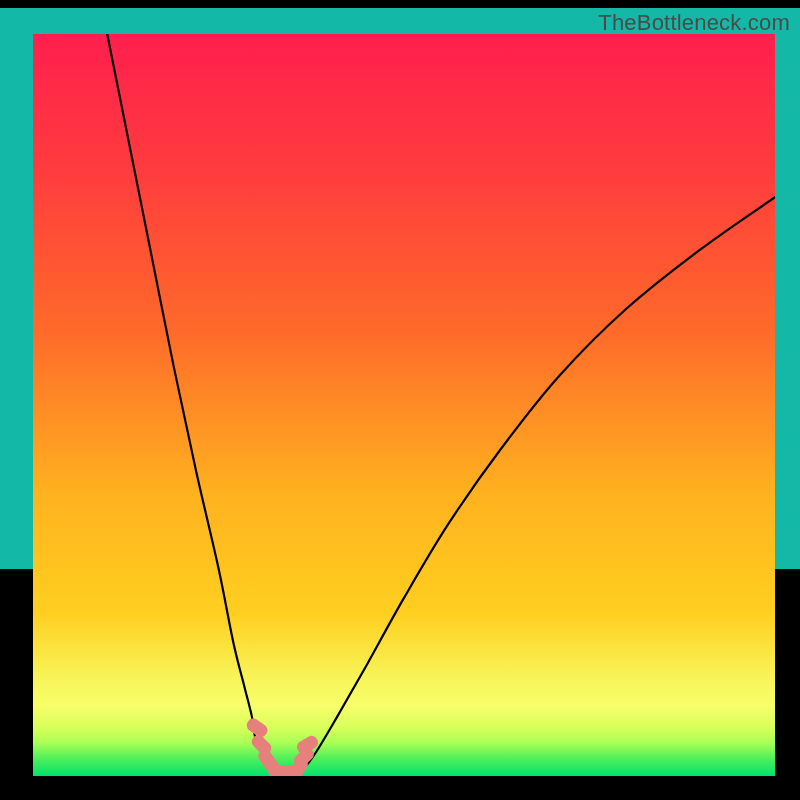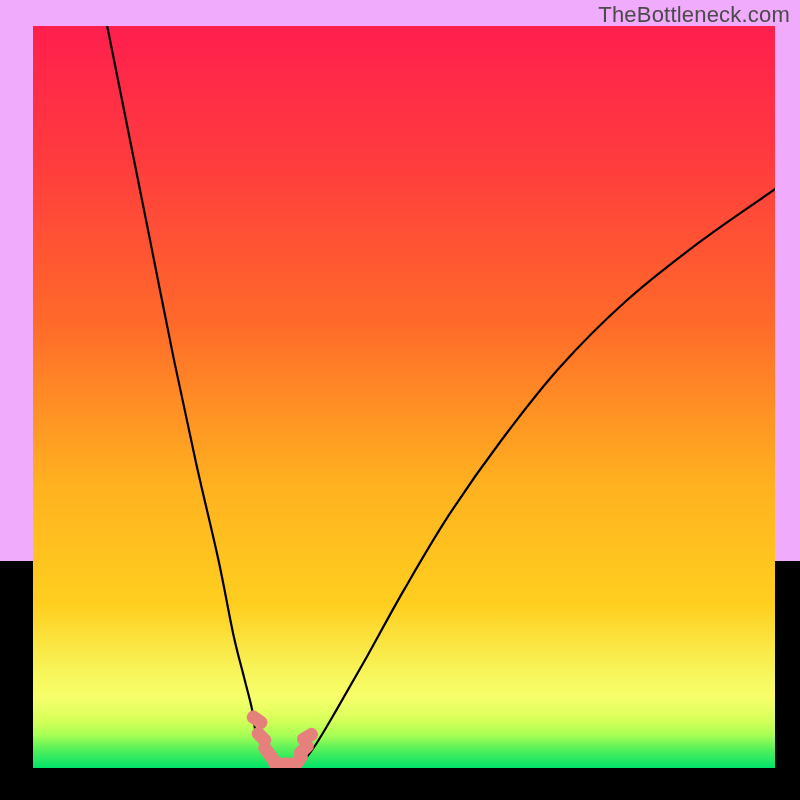--- a/index.html
+++ b/index.html
@@ -1,21 +1,21 @@
 <!DOCTYPE html>
 <html><head>
 <meta charset="utf-8">
 <style>
   * { margin: 0; padding: 0; box-sizing: border-box; }
   html, body { width: 800px; height: 800px; background: #000; overflow: hidden; }
   .frame {
     position: absolute;
-    left: 0; top: 0;
+    left: 0; top: 8px;
     width: 800px; height: 561px;
-    background: #f0abfc;
+    background: #14b8a6;
   }
   .watermark {
     position: absolute;
     top: 2px;
     right: 10px;
     font-family: Arial, Helvetica, sans-serif;
     font-size: 22px;
     color: #4a4a4a;
     font-weight: 500;
     letter-spacing: 0.2px;

